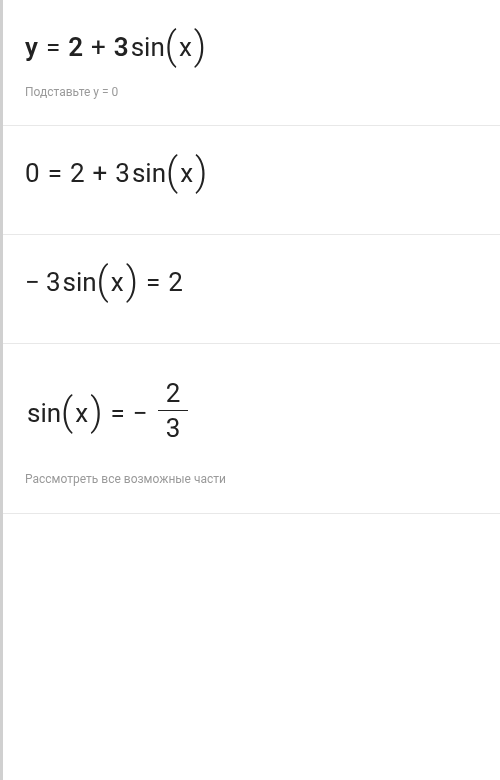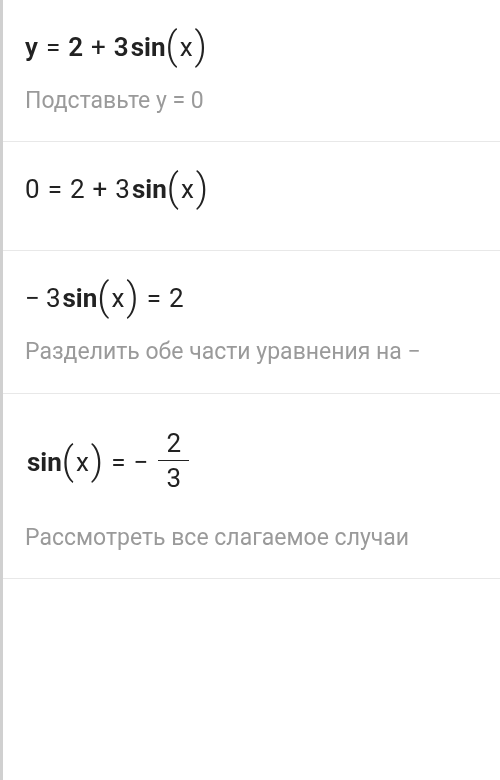--- a/index.html
+++ b/index.html
@@ -36,34 +36,34 @@
       font-style: normal;
     }
     .equation .bold {
       font-weight: 600;
     }
     .equation .op {
       margin: 0 8px;
       font-weight: 400;
     }
     .equation .func {
-      font-weight: 700;
+      font-weight: 400;
       margin-left: 2px;
     }
     .paren {
       font-size: 38px;
       font-weight: 300;
       position: relative;
       top: -1px;
     }
     .paren-arg {
       margin: 0 2px;
     }
     .hint {
-      font-size: 23px;
+      font-size: 12px;
       color: #9a9a9a;
       line-height: 1.45;
       font-weight: 400;
     }
     .fraction {
       display: inline-flex;
       flex-direction: column;
       align-items: center;
       vertical-align: middle;
       margin: 0 4px;
@@ -124,32 +124,31 @@
     <div class="equation">
       <span class="neg">−</span>
       <span>3</span>
       <span class="func">sin</span>
       <span class="paren">(</span>
       <span class="paren-arg">x</span>
       <span class="paren">)</span>
       <span class="op">=</span>
       <span>2</span>
     </div>
-    <div class="hint">Разделить обе части уравнения на −</div>
   </div>
 
   <div class="step step-4">
     <div class="equation">
       <span class="func">sin</span>
       <span class="paren">(</span>
       <span class="paren-arg">x</span>
       <span class="paren">)</span>
       <span class="op">=</span>
       <span class="neg">−</span>
       <span class="fraction">
         <span class="num">2</span>
         <span class="den">3</span>
       </span>
     </div>
-    <div class="hint">Рассмотреть все слагаемое случаи</div>
+    <div class="hint">Рассмотреть все возможные части</div>
   </div>
 
 </div>
 
 </body></html>

